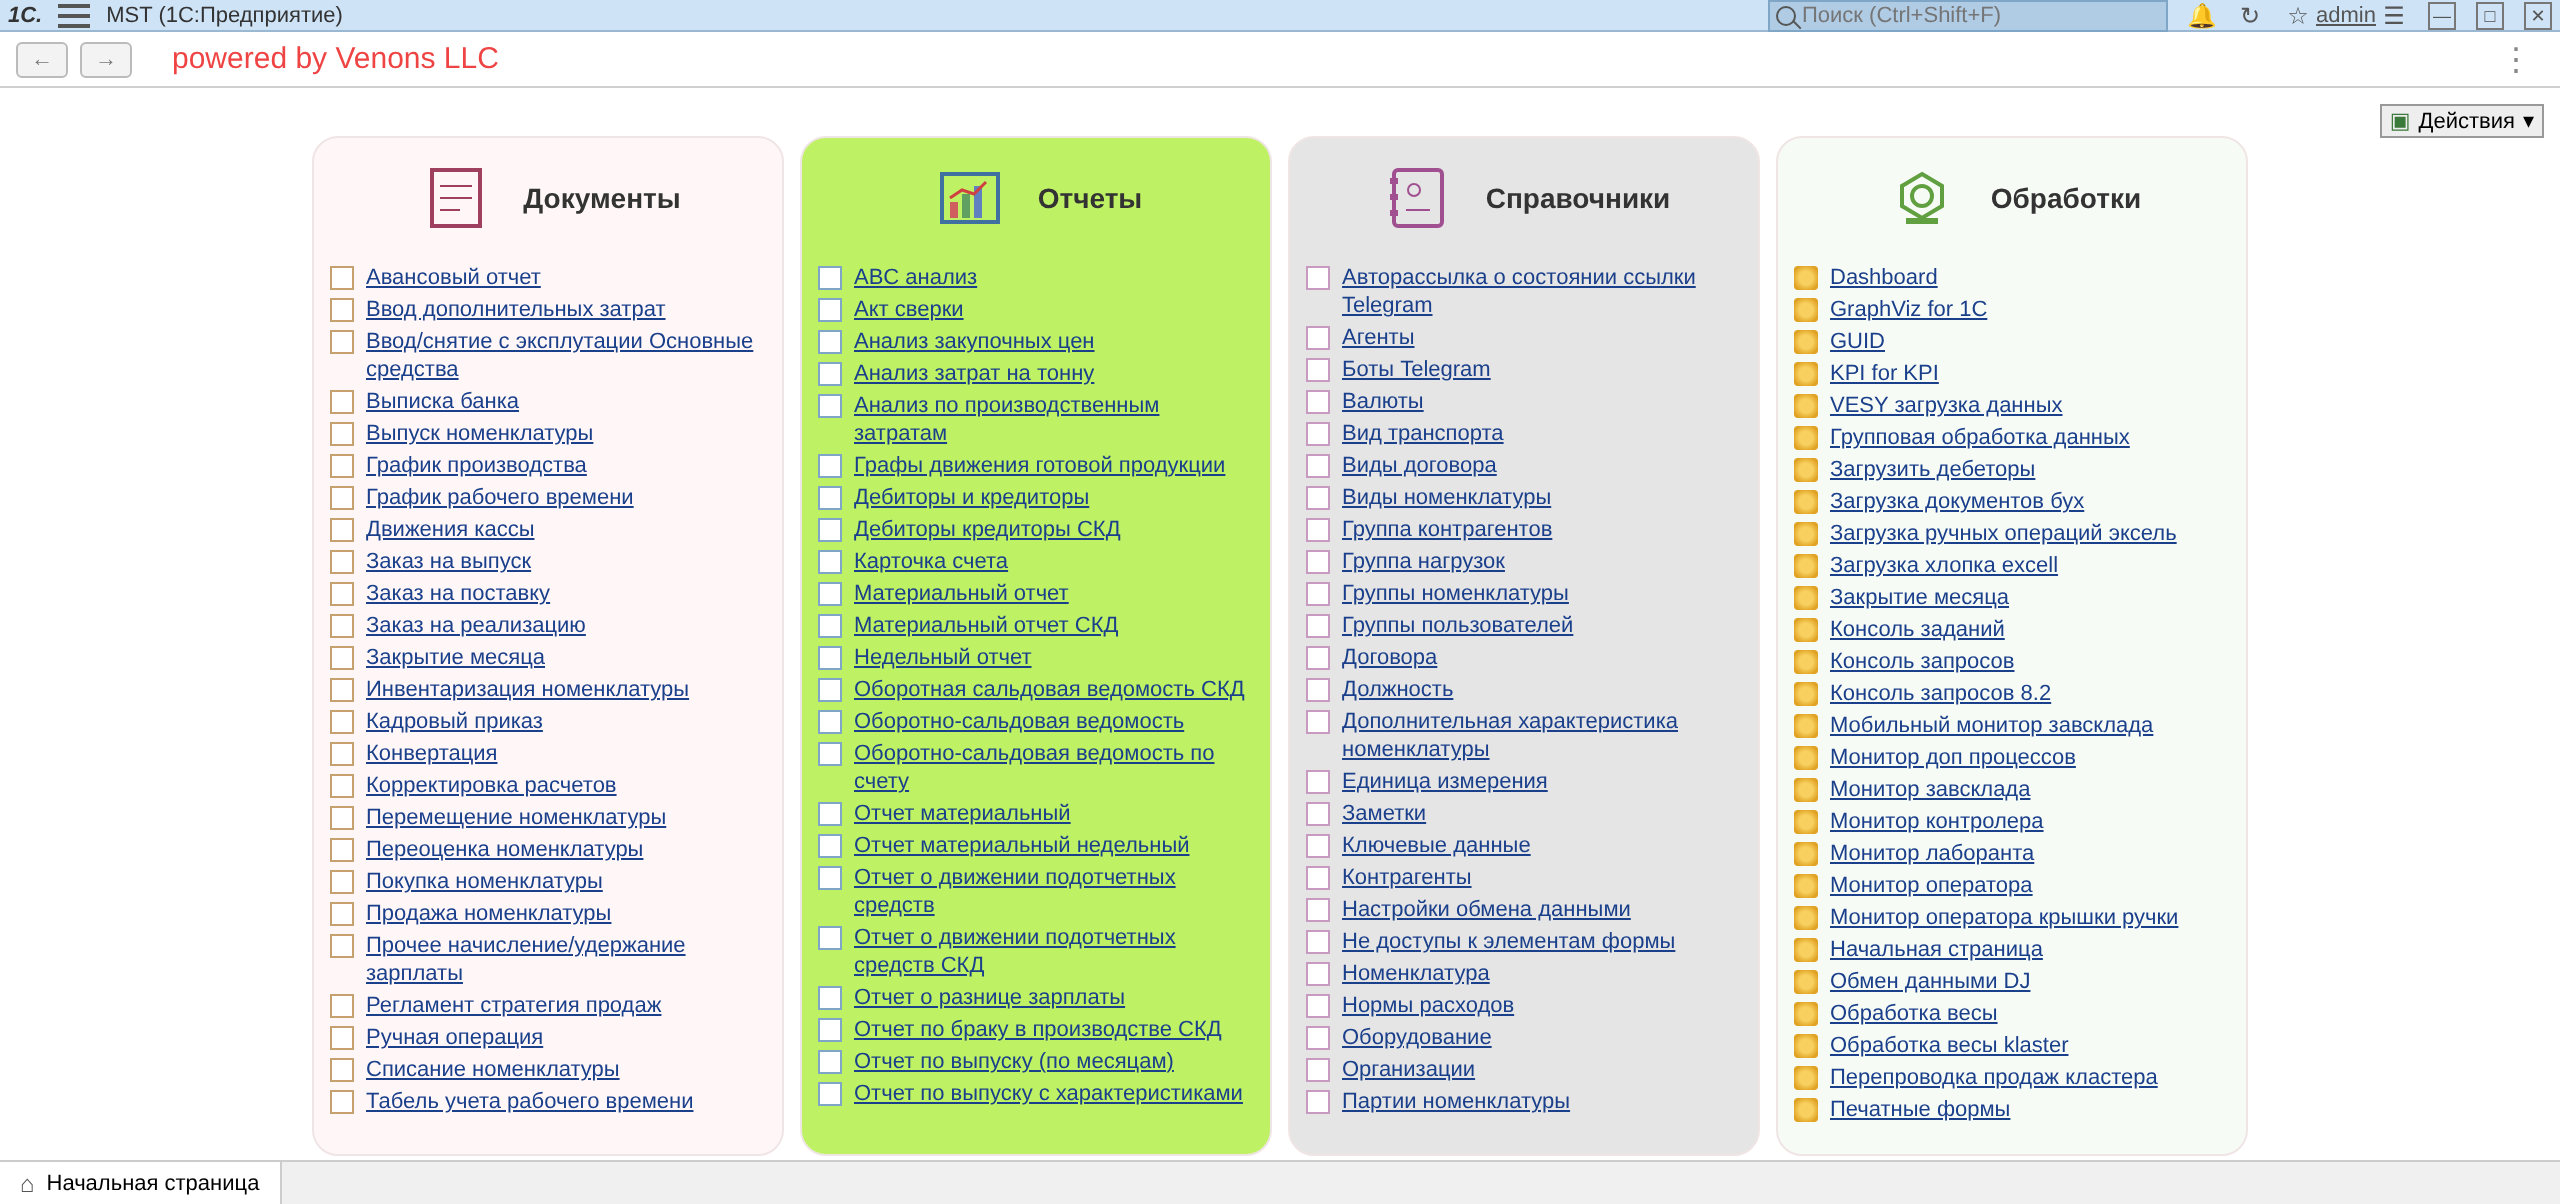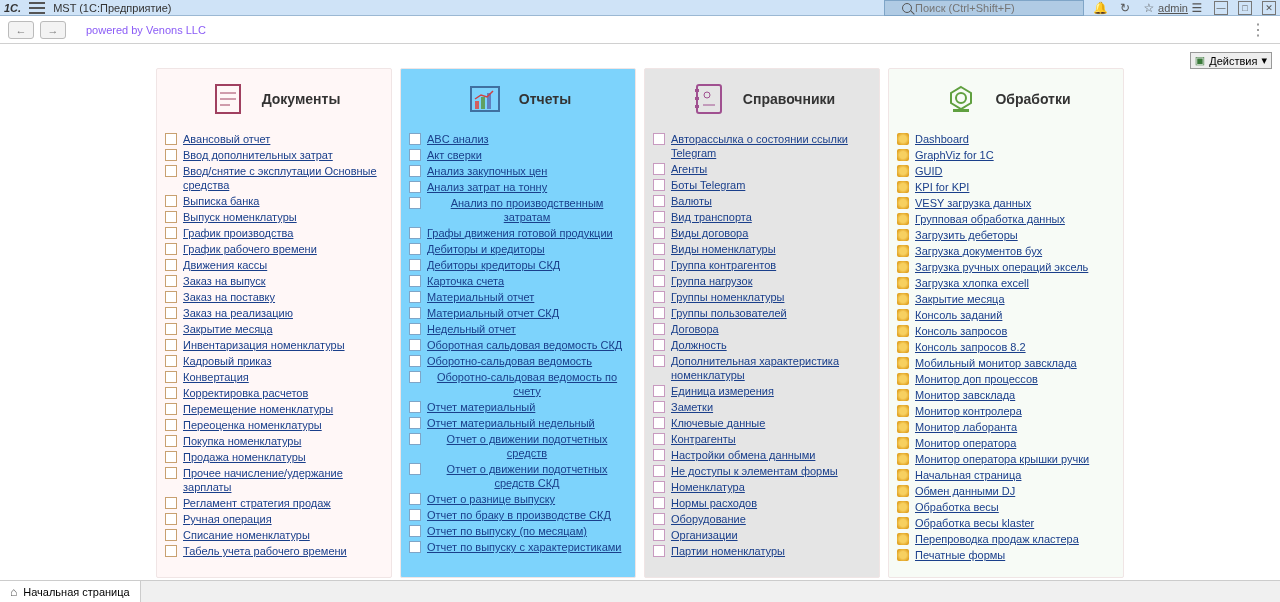--- a/index.html
+++ b/index.html
@@ -5,36 +5,36 @@
   * { box-sizing: border-box; margin:0; padding:0; }
   body { font-family: Arial, sans-serif; font-size:12px; background:#fff; width:1280px; height:602px; overflow:hidden; position:relative; }
   
   .topbar { height:16px; background:#cfe3f7; display:flex; align-items:center; padding:0 4px; border-bottom:1px solid #9bb8d3; }
   .topbar .left { display:flex; align-items:center; gap:8px; }
   .logo { font-weight:bold; font-style:italic; font-size:11px; color:#333; }
   .hamburger { width:16px; height:12px; display:flex; flex-direction:column; justify-content:space-between; cursor:pointer; }
   .hamburger span { height:2px; background:#555; }
   .app-title { font-size:11px; color:#333; }
   .topbar .right { margin-left:auto; display:flex; align-items:center; gap:10px; }
-  .search-box { width:200px; height:16px; background:#b0cbe4; border:1px solid #7fa5c7; display:flex; align-items:center; padding:0 17px; gap:3px; }
+  .search-box { width:200px; height:16px; background:#b0cbe4; border:1px solid #7fa5c7; display:flex; align-items:center; padding:0 3px; gap:3px; }
   .search-box input { flex:1; background:transparent; border:none; outline:none; font-size:11px; color:#666; }
   .ticon { width:14px; height:14px; display:flex; align-items:center; justify-content:center; font-size:12px; color:#555; cursor:pointer; }
   .win-btn { width:14px; height:14px; border:1px solid #777; font-size:9px; display:flex; align-items:center; justify-content:center; cursor:pointer; color:#555;}
   
   .navbar { height:28px; background:#fff; border-bottom:1px solid #d0d0d0; display:flex; align-items:center; padding:0 8px; gap:6px; }
   .nav-btn { width:26px; height:18px; border:1px solid #bbb; border-radius:3px; background:#f3f3f3; display:flex; align-items:center; justify-content:center; font-size:11px; color:#777; cursor:pointer;}
-  .page-title { font-size:11px; color:#8b5cf6; margin-left:14px; }
+  .page-title { font-size:15px; color:#ef4444; margin-left:14px; }
   .kebab { margin-left:auto; font-size:16px; color:#888; cursor:pointer; padding:0 6px;}
   
   .actions-chip { position:absolute; top:52px; right:8px; border:1px solid #999; background:#eee; font-size:11px; padding:1px 4px; cursor:pointer; display:flex; align-items:center; gap:4px;}
   
   .content { position:absolute; top:48px; left:0; right:0; bottom:22px; overflow:hidden; padding:20px 0 0 0;}
   .columns { display:flex; gap:8px; justify-content:center; }
-  .panel { width:236px; background:#fff7f7; border:1px solid #f0e5e5; border-radius:2px; height:510px; overflow:hidden; }
-  .panel:nth-child(2){ background:#7dd3fc;text-align:center; }
+  .panel { width:236px; background:#fff7f7; border:1px solid #f0e5e5; border-radius:13px; height:510px; overflow:hidden; }
+  .panel:nth-child(2){ background:#bef264; }
   .panel:nth-child(3){ background:#e5e5e5; }
   .panel:nth-child(4){ background:#f7fbf6; }
   .panel-head { height:60px; display:flex; align-items:center; justify-content:center; gap:14px; }
   .panel-head .big-icon { width:40px; height:40px; display:flex; align-items:center; justify-content:center; }
   .panel-head h3 { font-size:14px; font-weight:bold; color:#333; }
   .list { padding:2px 8px 8px 8px; }
   .row { display:flex; align-items:flex-start; gap:6px; padding:1px 0; line-height:14px;}
   .row .ricon { width:12px; height:12px; flex-shrink:0; margin-top:1px; border:1px solid #c8a070; background:#fff; }
   .panel:nth-child(2) .row .ricon { border-color:#7fa5c7; }
   .panel:nth-child(3) .row .ricon { border-color:#c89ac0; }
@@ -291,21 +291,21 @@
           <div class="row">
             <span class="ricon"></span>
             <a>Отчет о движении подотчетных средств</a>
           </div>
           <div class="row">
             <span class="ricon"></span>
             <a>Отчет о движении подотчетных средств СКД</a>
           </div>
           <div class="row">
             <span class="ricon"></span>
-            <a>Отчет о разнице выпуску</a>
+            <a>Отчет о разнице зарплаты</a>
           </div>
           <div class="row">
             <span class="ricon"></span>
             <a>Отчет по браку в производстве СКД</a>
           </div>
           <div class="row">
             <span class="ricon"></span>
             <a>Отчет по выпуску (по месяцам)</a>
           </div>
           <div class="row">

